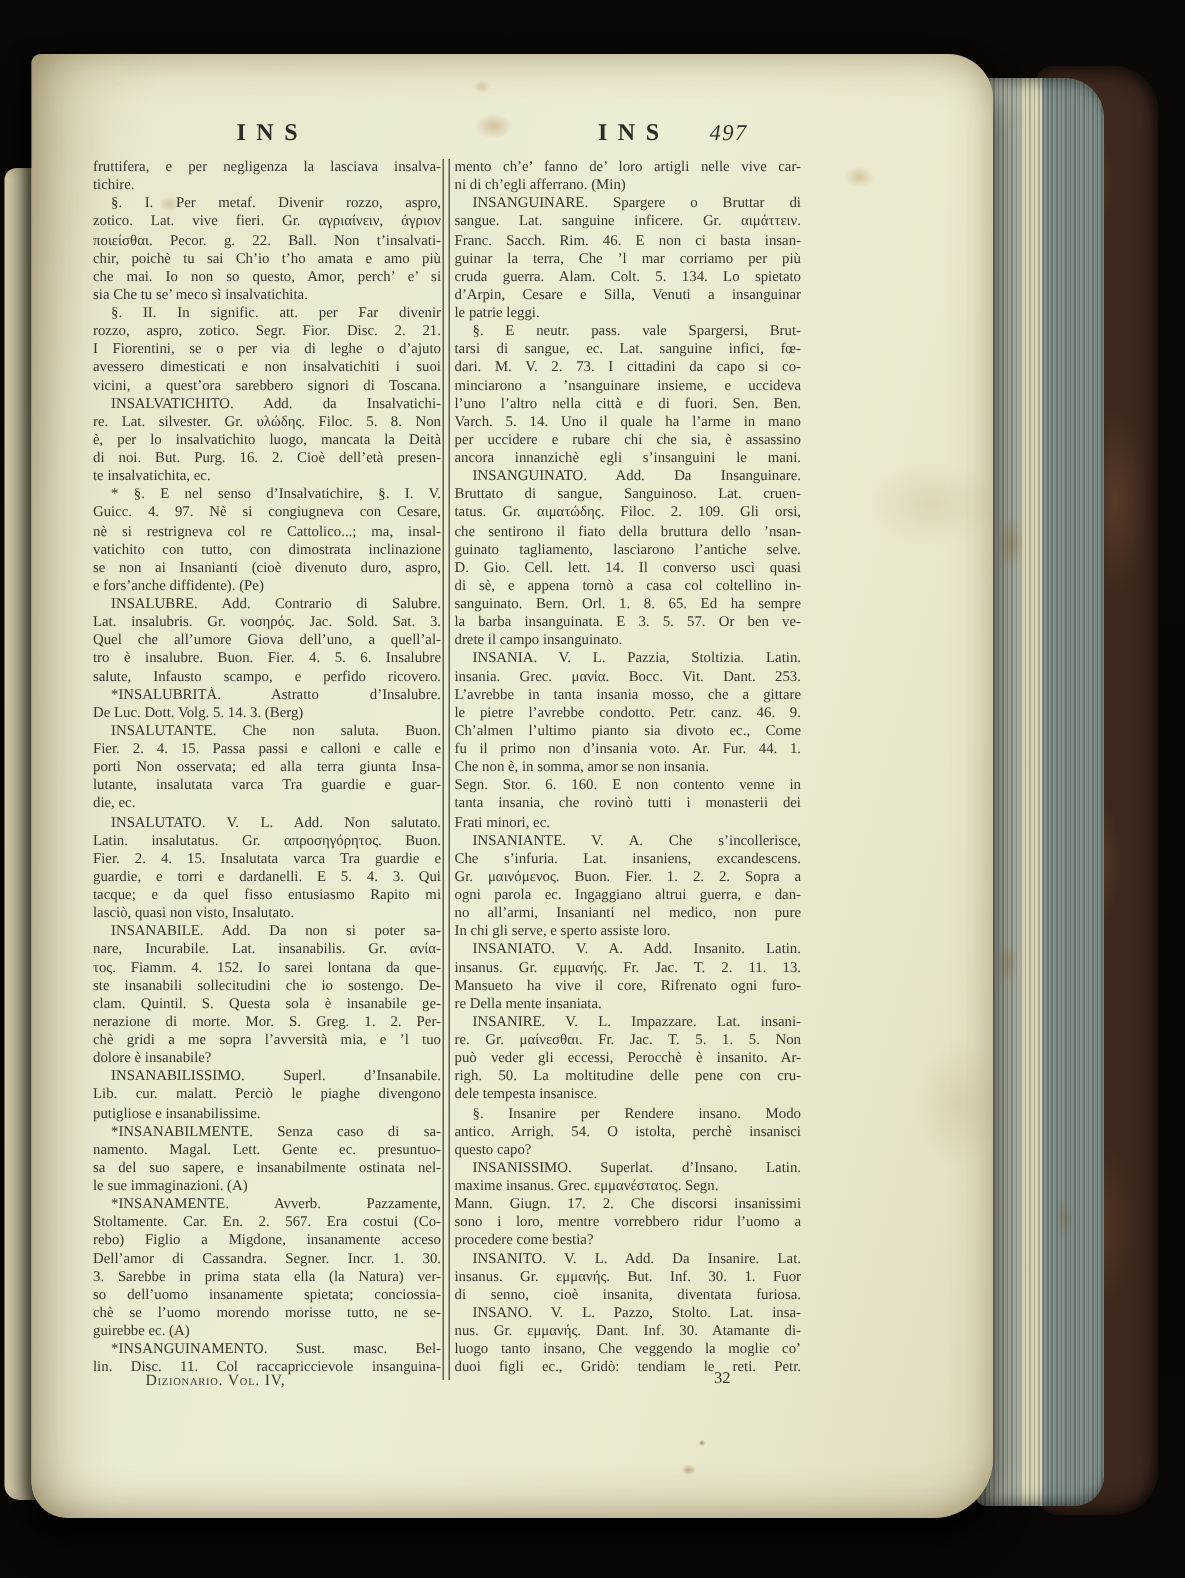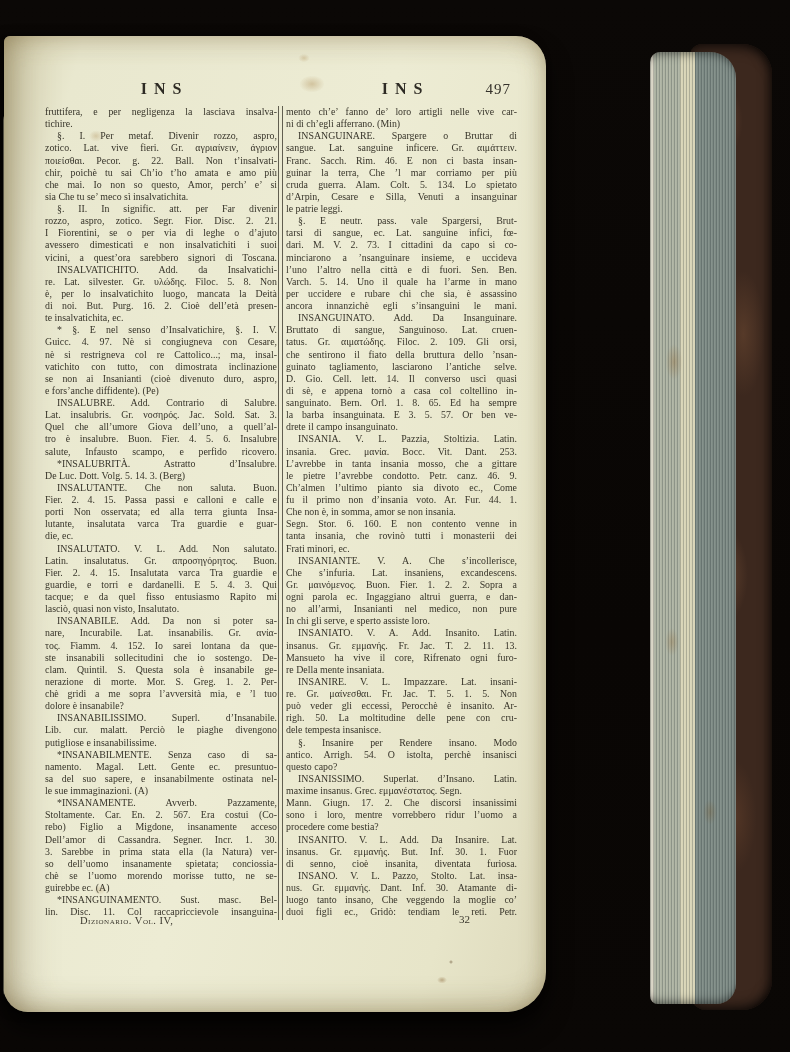--- a/index.html
+++ b/index.html
@@ -28,21 +28,21 @@
       repeating-linear-gradient(90deg, rgba(42,52,56,.25) 0 1px, rgba(255,255,255,.07) 1px 2px, transparent 2px 3px),
       linear-gradient(90deg,#e2decd 0 4px,#adb3a2 4px 30px,#d8d4b6 30px 45px,#7d8a84 45px 86px);
     box-shadow:inset 0 8px 10px -6px rgba(0,0,0,.5), inset 0 -8px 10px -6px rgba(0,0,0,.55);}
 
   
   .under-page{position:absolute;left:3px;top:112px;width:24px;height:888px;
     background:#d9d2ae;border-radius:8px 0 0 10px;
     box-shadow:inset -7px 0 8px -2px rgba(60,45,20,.45);}
 
   
-  .page{position:absolute;left:4px;top:36px;width:542px;height:976px;
+  .page{position:absolute;left:21px;top:36px;width:641px;height:976px;
     border-radius:6px 30px 40px 24px;
     background:linear-gradient(105deg,#d9d5b5 0%,#e9e8cf 10%,#edecd4 50%,#e7e5c9 84%,#ddd9bb 100%);
     box-shadow:0 16px 24px rgba(0,0,0,.7), -5px 0 10px rgba(0,0,0,.5),
       inset 0 16px 34px -20px rgba(120,95,45,.4),
       inset 30px 0 44px -24px rgba(95,75,35,.5),
       inset -14px 0 26px -14px rgba(110,90,45,.35),
       inset 0 -20px 32px -20px rgba(110,90,45,.45);}
   .foxing{position:absolute;inset:0;border-radius:inherit;pointer-events:none;
     background:
       radial-gradient(ellipse 18px 12px at 308px 48px, rgba(150,105,40,.3), transparent 70%),
@@ -52,22 +52,22 @@
       radial-gradient(ellipse 7px 5px at 438px 944px, rgba(120,80,30,.4), transparent 70%),
       radial-gradient(circle 3px at 447px 926px, rgba(80,55,25,.5), transparent 70%),
       radial-gradient(ellipse 9px 7px at 96px 854px, rgba(150,105,40,.22), transparent 70%),
       radial-gradient(ellipse 60px 40px at 600px 300px, rgba(140,100,45,.12), transparent 70%),
       radial-gradient(ellipse 40px 60px at 618px 700px, rgba(140,100,45,.12), transparent 70%);}
 
   .run-head{position:absolute;top:44px;width:232px;text-align:center;
     font-size:16px;font-weight:700;letter-spacing:7px;text-indent:7px;color:#2e2b24;}
   .h-left{left:41px;}
   .h-right{left:282px;}
-  .pageno{position:absolute;top:45px;left:452px;width:55px;text-align:right;
-    font-size:15px;letter-spacing:1px;color:#34312a;}
+  .pageno{position:absolute;top:45px;left:452px;width:55px;
+    font-size:15px;letter-spacing:1px;color:#34312a;font-style:italic;}
 
   .col{position:absolute;top:70px;width:232px;color:#3a372e;}
   .col-left{left:41px;}
   .col-right{left:282px;width:231px;}
   .tl{height:12.13px;line-height:12.13px;font-size:9.9px;overflow:hidden;
     white-space:normal;color:rgba(45,42,33,.95);}
   .tl.j{text-align:justify;text-align-last:justify;}
   .tl.ind{text-indent:12px;}
 
   .rule{position:absolute;left:274px;top:70px;width:3px;height:814px;

